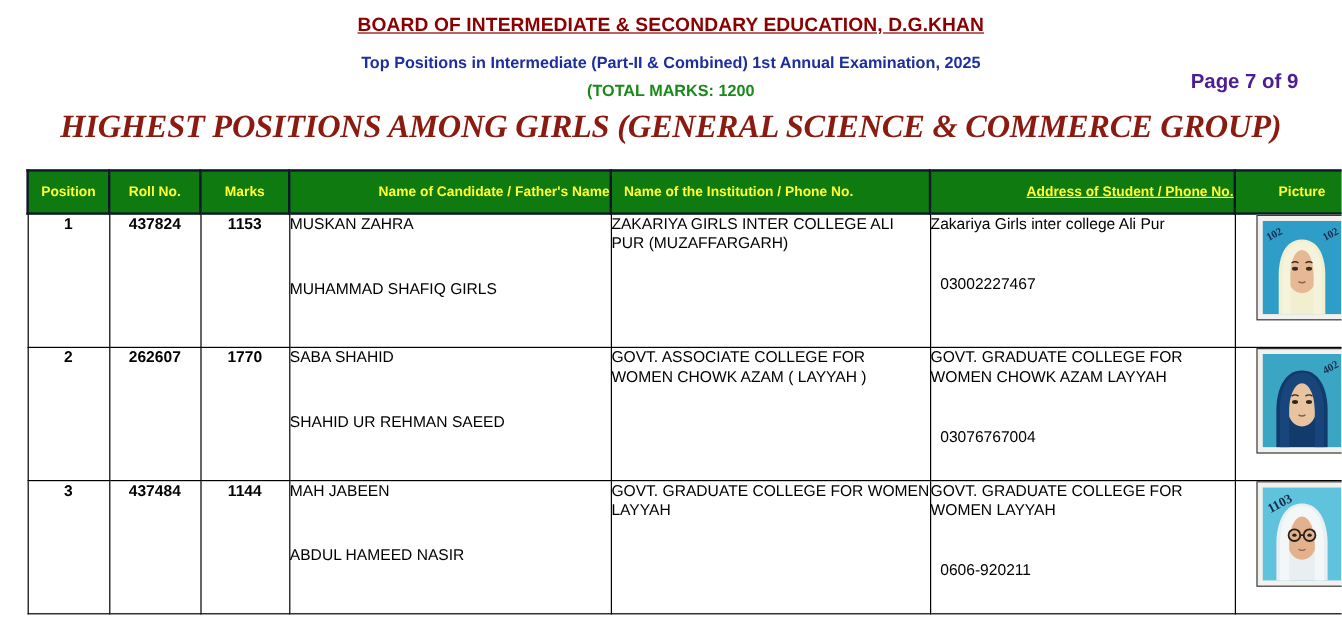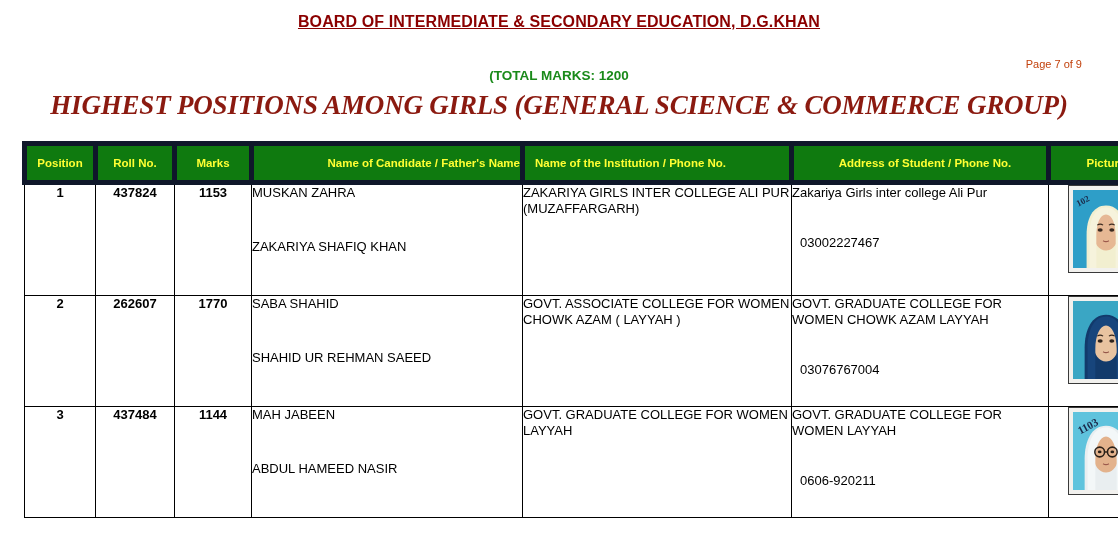--- a/index.html
+++ b/index.html
@@ -53,23 +53,23 @@
     width: 1118px;
     text-align: center;
     font-size: 13.5px;
     font-weight: bold;
     color: #1a8a1a;
   }
   .page-indicator {
     position: absolute;
     right: 68px;
     top: 58px;
-    font-size: 11px;
-    color: #c2410c;
-    font-weight: normal;
+    font-size: 17px;
+    color: #4c1d95;
+    font-weight: bold;
   }
   .main-heading {
     position: absolute;
     left: 0;
     top: 90px;
     width: 1118px;
     text-align: center;
     font-family: "Liberation Serif", serif;
     font-size: 27px;
     font-weight: bold;
@@ -93,29 +93,29 @@
     padding: 0;
     vertical-align: top;
   }
   .results-table thead th {
     background: #0f7a0f;
     color: #ffff33;
     font-size: 11.5px;
     font-weight: bold;
     height: 34px;
     vertical-align: middle;
-    border: 5px solid #0f172a;
+    border: 2px solid #0f172a;
     white-space: nowrap;
   }
   th.col-position   { width: 66px;  text-align: center; }
   th.col-roll       { width: 74px;  text-align: center; }
   th.col-marks      { width: 72px;  text-align: center; }
   th.col-name       { width: 256px; text-align: right; padding-left: 10px; }
   th.col-institute  { width: 254px; text-align: left; padding-left: 10px; }
-  th.col-address    { width: 242px; text-align: center; padding-left: 10px; }
+  th.col-address    { width: 242px; text-align: right; padding-left: 10px; text-decoration: underline; }
   th.col-picture    { width: 110px; text-align: center; }
 
   .results-table tbody td {
     height: 110px;
     font-size: 13px;
     color: #000000;
   }
 
   .cell-center {
     text-align: center;
@@ -172,20 +172,21 @@
   .label-right { right: 3px; top: 6px; }
   .label-big   { left: 4px;  top: 8px; font-size: 11px; }
 
   svg.portrait { display: block; width: 100%; height: 100%; }
 </style>
 </head>
 <body>
 
 <div class="doc-header">
   <div class="board-title">BOARD OF INTERMEDIATE &amp; SECONDARY EDUCATION, D.G.KHAN</div>
+  <div class="sub-title">Top Positions in Intermediate (Part-II &amp; Combined) 1st Annual Examination, 2025</div>
   <div class="total-marks">(TOTAL MARKS:  1200</div>
   <div class="page-indicator">Page 7 of 9</div>
   <div class="main-heading">HIGHEST POSITIONS AMONG GIRLS (GENERAL SCIENCE &amp; COMMERCE GROUP)</div>
 </div>
 
 <table class="results-table">
   <thead>
     <tr>
       <th class="col-position">Position</th>
       <th class="col-roll">Roll No.</th>
@@ -197,21 +198,21 @@
     </tr>
   </thead>
   <tbody>
 
     <tr>
       <td class="cell-center cell-position">1</td>
       <td class="cell-center cell-roll">437824</td>
       <td class="cell-center cell-marks">1153</td>
       <td class="cell-pad">
         <div class="candidate-name">MUSKAN ZAHRA</div>
-        <div class="father-name">ZAKARIYA SHAFIQ KHAN</div>
+        <div class="father-name">MUHAMMAD SHAFIQ GIRLS</div>
       </td>
       <td class="cell-pad">
         <div class="inst-text">ZAKARIYA GIRLS INTER COLLEGE ALI PUR (MUZAFFARGARH)</div>
       </td>
       <td class="cell-pad">
         <div class="addr-text">Zakariya Girls inter college Ali Pur</div>
         <div class="addr-phone">03002227467</div>
       </td>
       <td class="cell-picture">
         <div class="photo-frame">

